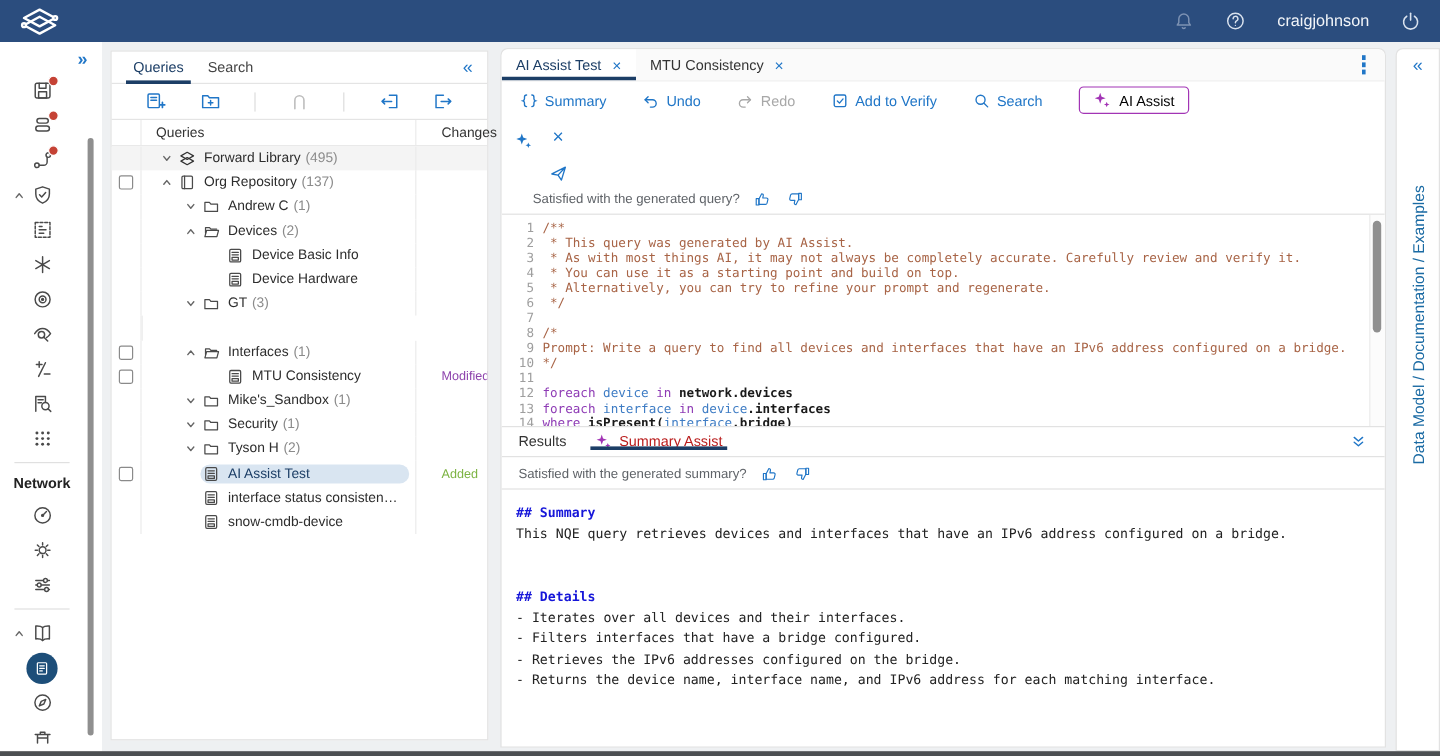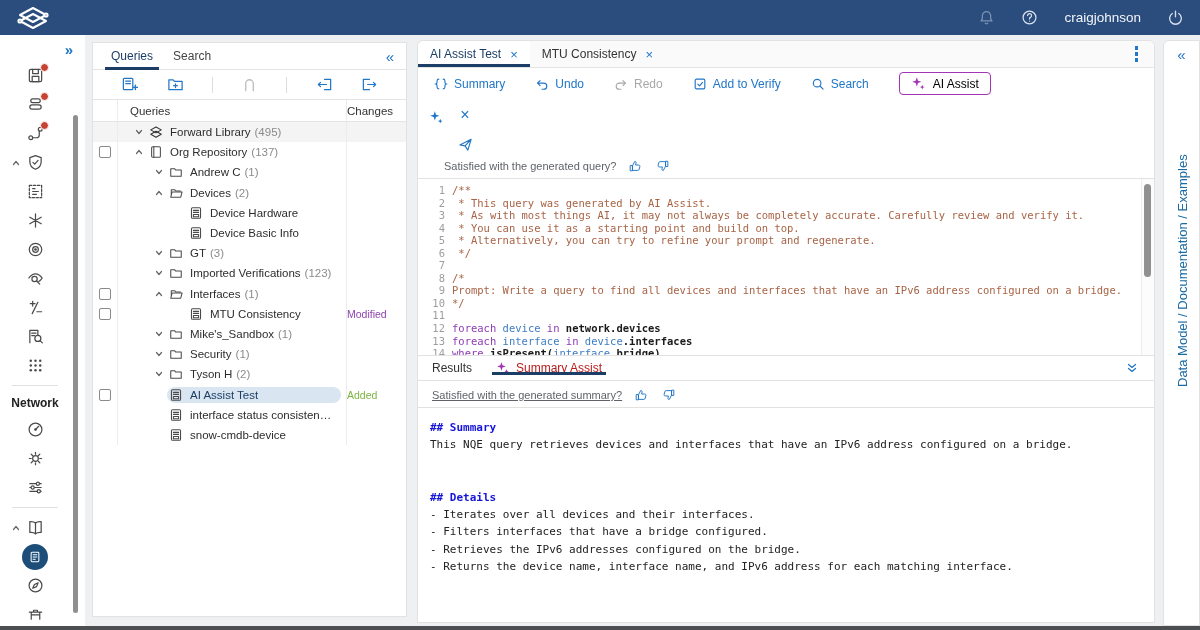--- a/index.html
+++ b/index.html
@@ -38,21 +38,21 @@
   .lp-tab { font-size:12px; color:#444; margin:0 10px; display:flex; align-items:center; position:relative; cursor:pointer; }
   .lp-tab.active { color:#1c3e66; }
   .lp-tab.active::after { content:""; position:absolute; left:-6px; right:-6px; bottom:-1px; height:3px; background:#1c3e66; }
   .lp-collapse { margin-left:auto; color:#2076c7; font-size:15px; display:flex; align-items:center; padding-right:4px; cursor:pointer; }
   .lp-toolbar { height:30px; flex:none; display:flex; align-items:center; justify-content:space-evenly; border-bottom:1px solid #e4e4e4; }
   .lp-tb-divider { width:1px; height:16px; background:#ddd; }
   .lp-tb-btn { display:flex; cursor:pointer; }
   .lp-header { height:22px; flex:none; display:flex; align-items:stretch; border-bottom:1px solid #e4e4e4; font-size:11.5px; color:#333; }
   .cb-col { width:25px; flex:none; border-right:1px solid #ececec; display:flex; align-items:center; justify-content:center; }
   .q-col { flex:1; display:flex; align-items:center; padding-left:12px; }
-  .ch-col { width:60px; flex:none; border-left:1px solid #ececec; display:flex; align-items:center; padding-left:0; }
+  .ch-col { width:60px; flex:none; border-left:1px solid #ececec; display:flex; align-items:center; padding-left:21px; }
   .tree { flex:1; overflow:hidden; }
   .trow { height:20.2px; display:flex; align-items:stretch; font-size:11.5px; color:#2d2d2d; }
   .trow.shaded { background:#f4f4f4; }
   .checkbox { width:12px; height:12px; border:1.4px solid #8a8a8a; border-radius:2px; background:#fff; }
   .main-col { flex:1; display:flex; align-items:center; overflow:hidden; }
   .caret-slot { width:16px; flex:none; display:flex; justify-content:center; align-items:center; }
   .pill { display:flex; align-items:center; padding:1px 8px 1px 2px; border-radius:16px; overflow:hidden; }
   .trow.selected .pill { background:#d9e5f1; flex:1; margin-right:5px; }
   .ticon { width:16px; margin-right:5px; flex:none; display:flex; align-items:center; }
   .tlabel { white-space:nowrap; }
@@ -90,21 +90,21 @@
   .lcode { white-space:pre; }
   .cm { color:#a86446; } .kw { color:#8e3bb5; } .var { color:#3e7cc4; } .id { color:#1a1a1a; font-weight:bold; } .pl { color:#333; }
   .code-scroll { position:absolute; top:0; right:0; bottom:0; width:13px; border-left:1px solid #ececec; background:#fcfcfc; }
   .code-thumb { position:absolute; top:5px; right:3px; width:7px; height:93px; background:#909090; border-radius:4px; cursor:pointer; }
 
   .results-bar { height:26px; flex:none; border-top:1px solid #e2e2e2; border-bottom:1px solid #e2e2e2; display:flex; align-items:center; padding:0 10px; font-size:12px; color:#333; }
   .res-tab { display:flex; align-items:center; gap:6px; padding:0 4px; margin-right:16px; position:relative; cursor:pointer; }
   .res-tab.active { color:#b91c1c; }
   .res-tab.active::after { content:""; position:absolute; left:0; right:0; bottom:0; height:3px; background:#1c3e66; }
   .dchev { margin-left:auto; display:flex; align-items:center; padding-right:6px; cursor:pointer; }
-  .feedback2 { border-bottom:1px solid #e2e2e2; padding-left:14px;text-decoration:underline; }
+  .feedback2 { border-bottom:1px solid #e2e2e2; padding-left:14px; }
   .summary { flex:1; padding:13px 10px 0 12px; font-family:"DejaVu Sans Mono", monospace; font-size:11px; overflow:hidden; }
   .sline { height:17.4px; white-space:pre; color:#222; }
   .sline.h { color:#1616d9; font-weight:bold; }
 
   
   .right-panel { position:absolute; left:1163px; top:40px; width:37px; bottom:4px; background:#fff; border:1px solid #e2e2e2; border-radius:6px 0 0 0; }
   .rp-collapse { position:absolute; top:5px; left:0; right:0; text-align:center; color:#2076c7; font-size:15px; cursor:pointer; }
   .rp-label { position:absolute; top:46px; left:50%; transform:translateX(-50%) rotate(180deg); writing-mode:vertical-rl; font-size:13px; color:#1a6aa3; white-space:nowrap; height:300px; display:flex; align-items:center; cursor:pointer; }
 </style>
 </head>
@@ -466,39 +466,39 @@
           <span class="indent" style="width:53px"></span>
           <span class="caret-slot"></span>
           <span class="pill">
             <span class="ticon">
               <svg class="i14" viewBox="0 0 16 16" fill="none" stroke="#4a4a4a" stroke-width="1.2" stroke-linecap="round" stroke-linejoin="round">
                 <rect x="2.8" y="2" width="10.4" height="12" rx="1.2"></rect>
                 <path d="M5 5h6M5 7.3h6"></path>
                 <rect x="5" y="9.8" width="6" height="2.4"></rect>
               </svg>
             </span>
-            <span class="tlabel">Device Hardware</span>
+            <span class="tlabel">Device Basic Info</span>
           </span>
         </div>
         <div class="ch-col"></div>
       </div>
       <div class="trow">
         <div class="cb-col"></div>
         <div class="main-col">
           <span class="indent" style="width:53px"></span>
           <span class="caret-slot"></span>
           <span class="pill">
             <span class="ticon">
               <svg class="i14" viewBox="0 0 16 16" fill="none" stroke="#4a4a4a" stroke-width="1.2" stroke-linecap="round" stroke-linejoin="round">
                 <rect x="2.8" y="2" width="10.4" height="12" rx="1.2"></rect>
                 <path d="M5 5h6M5 7.3h6"></path>
                 <rect x="5" y="9.8" width="6" height="2.4"></rect>
               </svg>
             </span>
-            <span class="tlabel">Device Basic Info</span>
+            <span class="tlabel">Device Hardware</span>
           </span>
         </div>
         <div class="ch-col"></div>
       </div>
       <div class="trow">
         <div class="cb-col"></div>
         <div class="main-col">
           <span class="indent" style="width:33px"></span>
           <span class="caret-slot">
             <svg class="i10" viewBox="0 0 10 10" fill="none" stroke="#666" stroke-width="1.2" stroke-linecap="round" stroke-linejoin="round">
@@ -512,37 +512,20 @@
               </svg>
             </span>
             <span class="tlabel">GT</span>
             <span class="tcount">(3)</span>
           </span>
         </div>
         <div class="ch-col"></div>
       </div>
       <div class="trow">
         <div class="cb-col"></div>
-        <div class="main-col">
-          <span class="indent" style="width:33px"></span>
-          <span class="caret-slot">
-            <svg class="i10" viewBox="0 0 10 10" fill="none" stroke="#666" stroke-width="1.2" stroke-linecap="round" stroke-linejoin="round">
-              <path d="M2.5 3.5L5 6.5l2.5-3"></path>
-            </svg>
-          </span>
-          <span class="pill">
-            <span class="ticon">
-              <svg class="i14" viewBox="0 0 16 16" fill="none" stroke="#4a4a4a" stroke-width="1.2" stroke-linecap="round" stroke-linejoin="round">
-                <path d="M2 4.2h4.3l1.4 1.6H14v7H2z"></path>
-              </svg>
-            </span>
-            <span class="tlabel">Imported Verifications</span>
-            <span class="tcount">(123)</span>
-          </span>
-        </div>
         <div class="ch-col"></div>
       </div>
       <div class="trow">
         <div class="cb-col">
           <span class="checkbox"></span>
         </div>
         <div class="main-col">
           <span class="indent" style="width:33px"></span>
           <span class="caret-slot">
             <svg class="i10" viewBox="0 0 10 10" fill="none" stroke="#666" stroke-width="1.2" stroke-linecap="round" stroke-linejoin="round">

